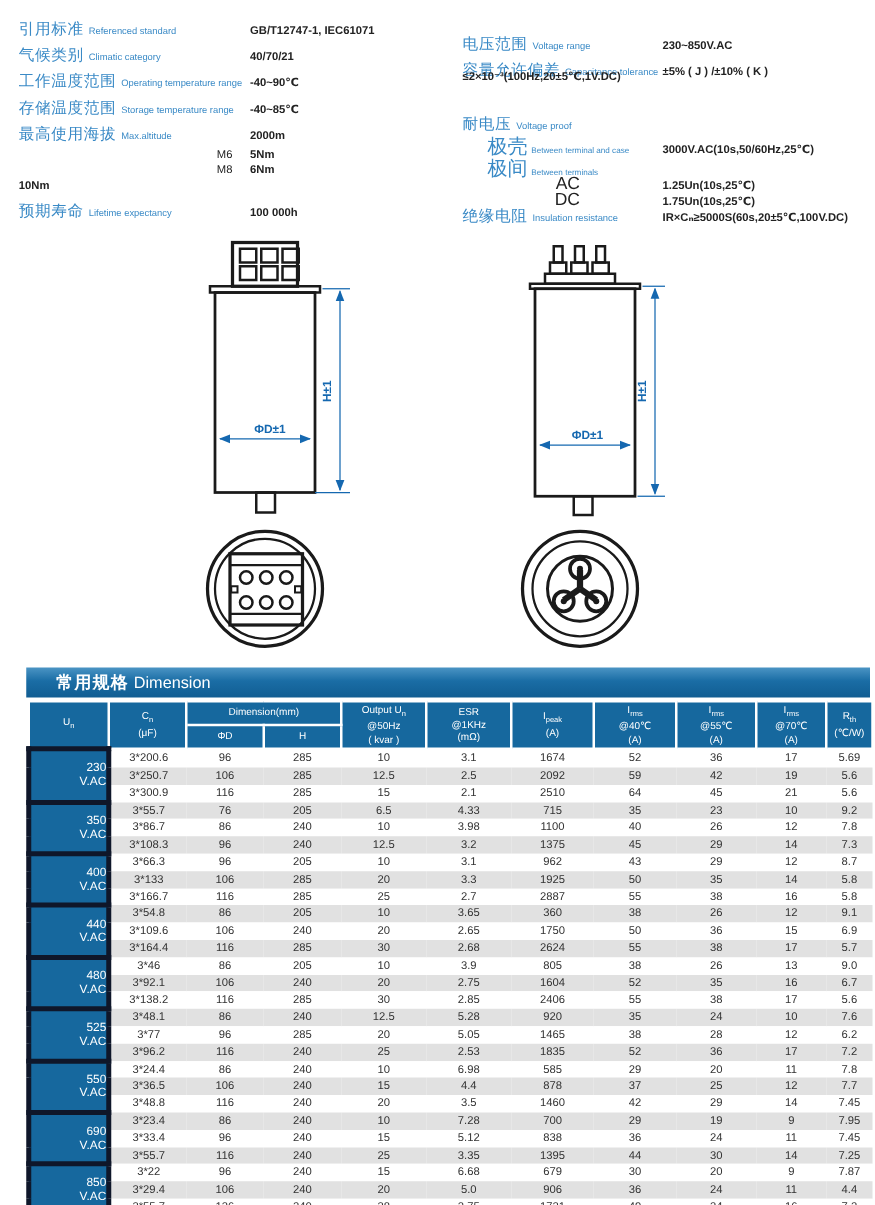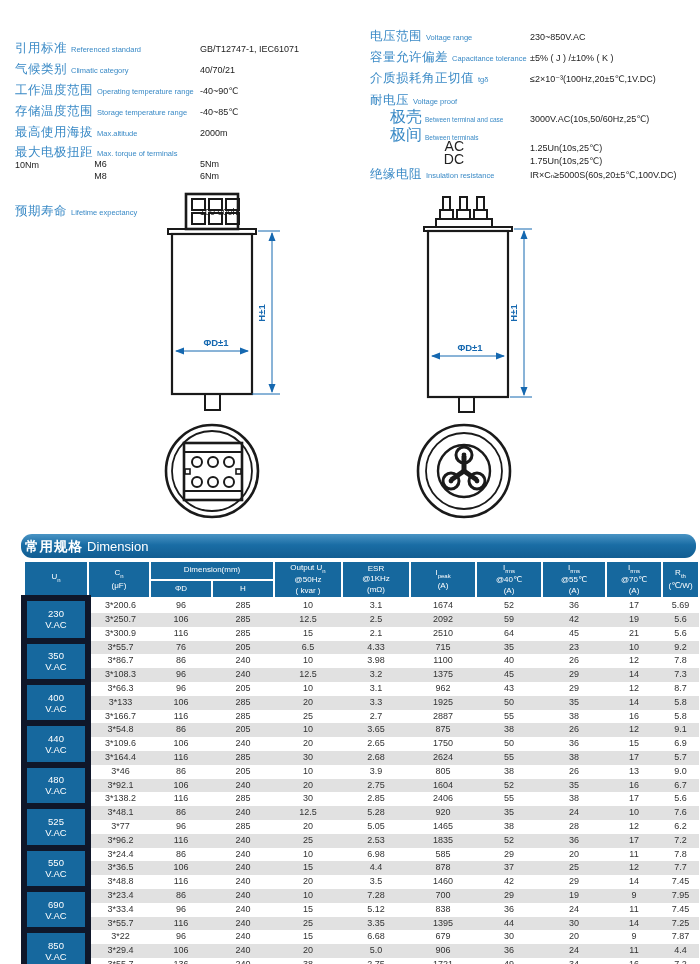--- a/index.html
+++ b/index.html
@@ -9,56 +9,56 @@
     overflow:hidden;
   }
   
   .specs { display:flex; padding:14px 0 0 15px; height:189px; }
   .spec-col-left  { width:355px; }
   .spec-col-right { width:330px; }
   .spec-row { display:flex; align-items:baseline; height:21px; }
   .spec-row.h17{height:17px} .spec-row.h13{height:13px} .spec-row.h12{height:12px}
   .spec-row.h18{height:18px} .spec-row.h16{height:16px} .spec-row.h22{height:22px}
   .spec-row.h19{height:19px} .spec-row.h20{height:20px}
-  .lbl  { width:185px; flex:none;margin-top:24px; }
+  .lbl  { width:185px; flex:none; }
   .lblR { width:160px; flex:none;margin-top:12px; }
   .zh { font-size:12.5px; color:#3a8ac6; letter-spacing:.5px; }
   .en { font-size:7.5px;  color:#3a8ac6; margin-left:4px; }
   .zh-sm { font-size:16px; color:#3a8ac6; }
   .en-sm { font-size:6.5px; color:#3a8ac6; margin-left:3px; }
   .indent { padding-left:20px; }
-  .sub-lbl  { text-align:center; padding-right:14px; font-size:9px; color:#222; }
+  .sub-lbl  { text-align:right; padding-right:14px; font-size:9px; color:#222; }
   .sub-lblR { text-align:right; padding-right:66px; font-size:14px; color:#222; }
-  .val { font-size:9px; color:#222; }
+  .val { font-size:9px; color:#222;font-weight:bold; }
   
   .drawings { display:block; }
   
   .tbl-wrap { margin-left:21px; width:675px; }
   .tbl-title {
-    height:24px; line-height:24px; padding-left:4px;
+    height:24px; line-height:24px; padding-left:24px;
     background:linear-gradient(180deg,#4a94c4 0%,#1a6da5 45%,#115d92 100%);
-    color:#fff; margin-bottom:2px;border-radius:11px;
+    color:#fff; margin-bottom:2px;
   }
   .tbl-title .t-zh { font-size:13.5px; font-weight:bold; letter-spacing:1px; }
   .tbl-title .t-en { font-size:13px; font-weight:normal; margin-left:4px; }
   table { border-collapse:collapse; width:675px; table-layout:fixed; }
   thead th {
     background:#16689e; color:#fff; border:2px solid #fff;
     font-size:8px; font-weight:normal; line-height:1.3; padding:1px 0;
     text-align:center; vertical-align:middle;
   }
   thead sub { font-size:6px; }
   tbody td.d {
     font-size:9px; color:#333; text-align:center;
     height:13.8px; line-height:13.8px; padding:0; background:#fff;
   }
   tbody tr.alt td.d { background:#e1e1e1; }
   td.un-cell {
-    background:#16689e; color:#fff; border:6px solid #0f172a;
-    text-align:center; vertical-align:middle; font-size:9.5px; line-height:11px;
+    background:#16689e; color:#fff; border:4px solid #0f172a;
+    text-align:right; vertical-align:middle; font-size:9.5px; line-height:11px;
   }
 </style>
 </head>
 <body>
 
 <div>
 
   <div class="specs">
     <div class="spec-col-left">
       <div class="spec-row">
@@ -74,24 +74,20 @@
         <span class="val">-40~90℃</span>
       </div>
       <div class="spec-row">
         <span class="lbl"><span class="zh">存储温度范围</span><span class="en">Storage temperature range</span></span>
         <span class="val">-40~85℃</span>
       </div>
       <div class="spec-row h20">
         <span class="lbl"><span class="zh">最高使用海拔</span><span class="en">Max.altitude</span></span>
         <span class="val">2000m</span>
       </div>
-      <div class="spec-row h17">
-        <span class="lbl"><span class="zh">最大电极扭距</span><span class="en">Max. torque of terminals</span></span>
-        <span class="val"></span>
-      </div>
       <div class="spec-row h12">
         <span class="lbl sub-lbl">M6</span>
         <span class="val">5Nm</span>
       </div>
       <div class="spec-row h13">
         <span class="lbl sub-lbl">M8</span>
         <span class="val">6Nm</span>
       </div>
       <div class="spec-row h17">
         <span class="val">10Nm</span>
@@ -105,21 +101,20 @@
     <div class="spec-col-right">
       <div class="spec-row">
         <span class="lblR"><span class="zh">电压范围</span><span class="en">Voltage range</span></span>
         <span class="val">230~850V.AC</span>
       </div>
       <div class="spec-row">
         <span class="lblR"><span class="zh">容量允许偏差</span><span class="en">Capacitance tolerance</span></span>
         <span class="val">±5% ( J ) /±10% ( K )</span>
       </div>
       <div class="spec-row h22">
-        <span class="lblR"><span class="zh">介质损耗角正切值</span><span class="en">tgδ</span></span>
         <span class="val">≤2×10⁻³(100Hz,20±5℃,1V.DC)</span>
       </div>
       <div class="spec-row h17">
         <span class="lblR"><span class="zh">耐电压</span><span class="en">Voltage proof</span></span>
         <span class="val"></span>
       </div>
       <div class="spec-row h18">
         <span class="lblR indent"><span class="zh-sm">极壳</span><span class="en-sm">Between terminal and case</span></span>
         <span class="val">3000V.AC(10s,50/60Hz,25℃)</span>
       </div>
@@ -420,21 +415,21 @@
           <tr class="alt">
             <td class="un-cell" rowspan="3">
               <div>440</div>
               <div>V.AC</div>
             </td>
             <td class="d">3*54.8</td>
             <td class="d">86</td>
             <td class="d">205</td>
             <td class="d">10</td>
             <td class="d">3.65</td>
-            <td class="d">875</td>
+            <td class="d">360</td>
             <td class="d">38</td>
             <td class="d">26</td>
             <td class="d">12</td>
             <td class="d">9.1</td>
           </tr>
           <tr>
             <td class="d">3*109.6</td>
             <td class="d">106</td>
             <td class="d">240</td>
             <td class="d">20</td>

